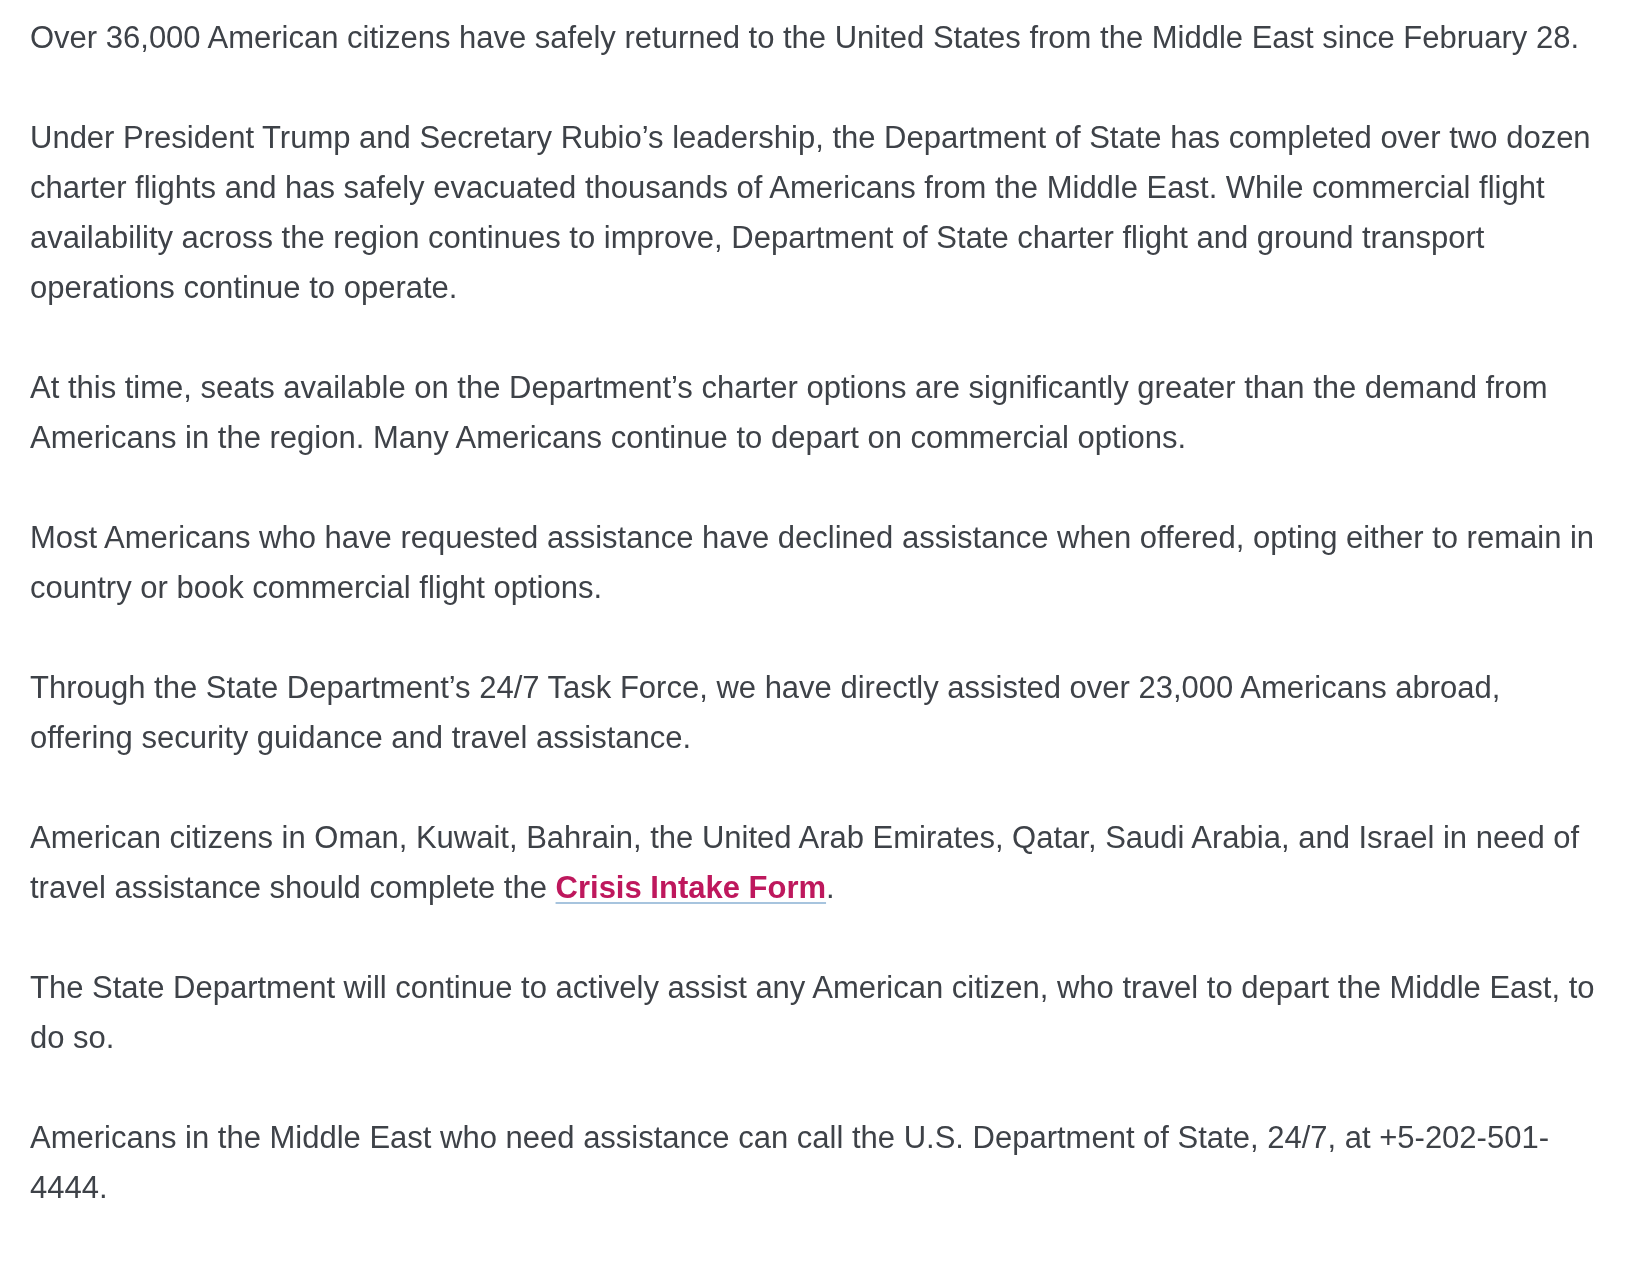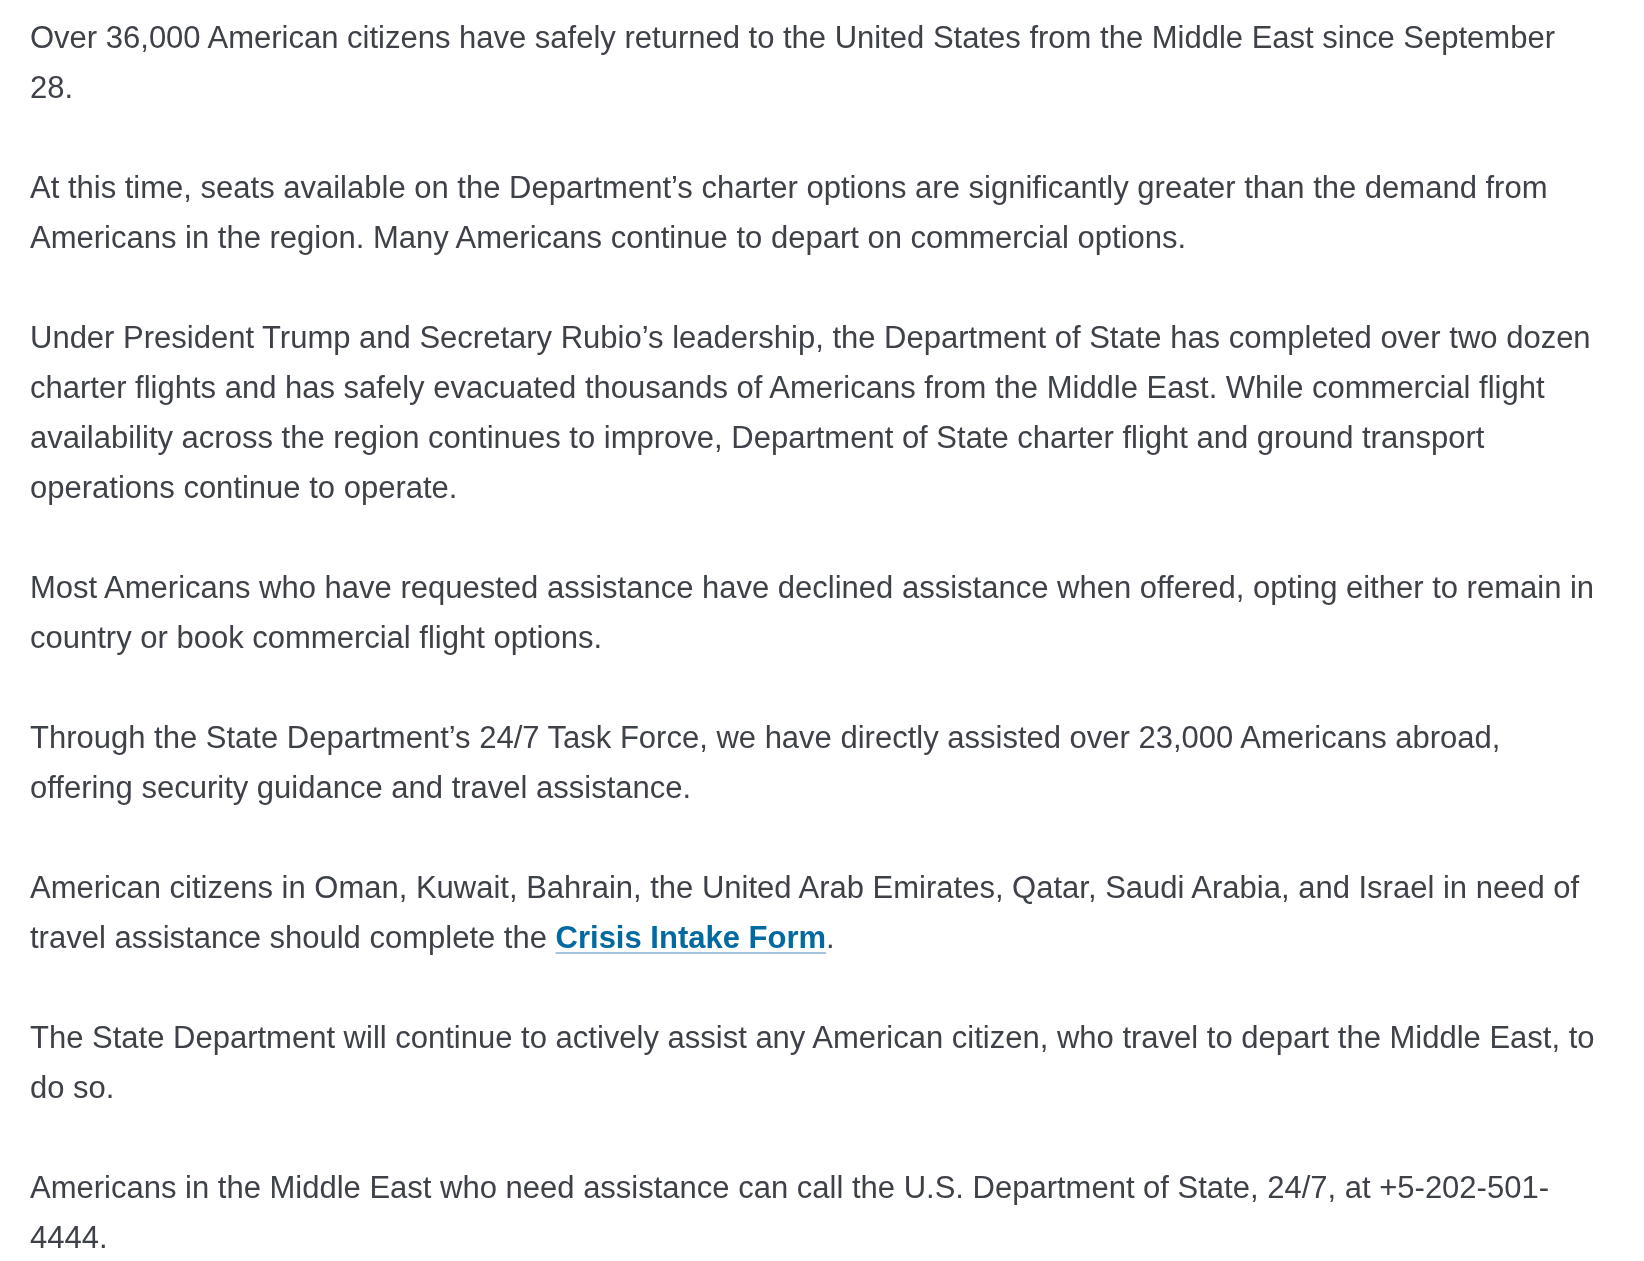--- a/index.html
+++ b/index.html
@@ -19,38 +19,38 @@
     color: #3e4248;
     -webkit-font-smoothing: antialiased;
   }
   .article {
     max-width: 1566px;
   }
   .article p {
     margin: 0 0 50px 0;
   }
   a.inline-link {
-    color: #0369a1;
+    color: #be185d;
     font-weight: 700;
     text-decoration: underline;
     text-decoration-color: #a7c4de;
     text-decoration-thickness: 2px;
     text-underline-offset: 4px;
     cursor: pointer;
   }
 </style>
 </head>
 <body>
 
 <div class="article">
-  <p>Over 36,000 American citizens have safely returned to the United States from the Middle East since September 28.</p>
+  <p>Over 36,000 American citizens have safely returned to the United States from the Middle East since February 28.</p>
+
+  <p>Under President Trump and Secretary Rubio’s leadership, the Department of State has completed over two dozen charter flights and has safely evacuated thousands of Americans from the Middle East. While commercial flight availability across the region continues to improve, Department of State charter flight and ground transport operations continue to operate.</p>
 
   <p>At this time, seats available on the Department’s charter options are significantly greater than the demand from Americans in the region. Many Americans continue to depart on commercial options.</p>
-
-  <p>Under President Trump and Secretary Rubio’s leadership, the Department of State has completed over two dozen charter flights and has safely evacuated thousands of Americans from the Middle East. While commercial flight availability across the region continues to improve, Department of State charter flight and ground transport operations continue to operate.</p>
 
   <p>Most Americans who have requested assistance have declined assistance when offered, opting either to remain in country or book commercial flight options.</p>
 
   <p>Through the State Department’s 24/7 Task Force, we have directly assisted over 23,000 Americans abroad, offering security guidance and travel assistance.</p>
 
   <p><span>American citizens in Oman, Kuwait, Bahrain, the United Arab Emirates, Qatar, Saudi Arabia, and Israel in need of travel assistance should complete the </span><a class="inline-link">Crisis Intake Form</a><span>.</span></p>
 
   <p>The State Department will continue to actively assist any American citizen, who travel to depart the Middle East, to do so.</p>
 
   <p>Americans in the Middle East who need assistance can call the U.S. Department of State, 24/7, at +5-202-501-4444.</p>

